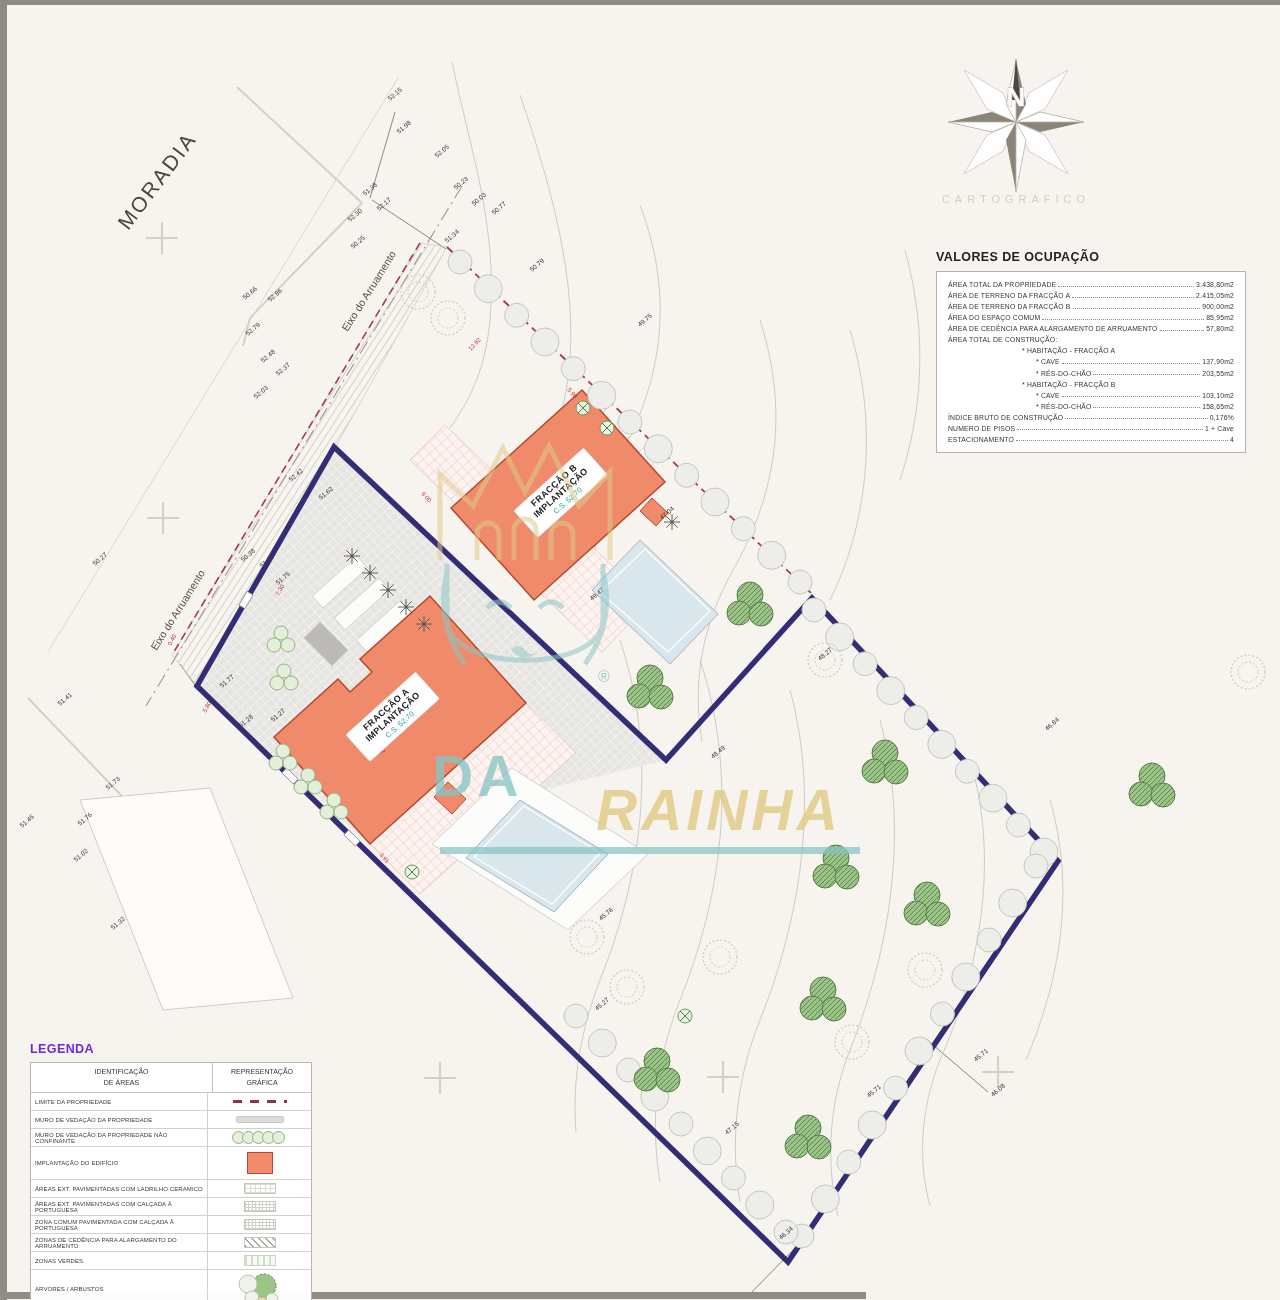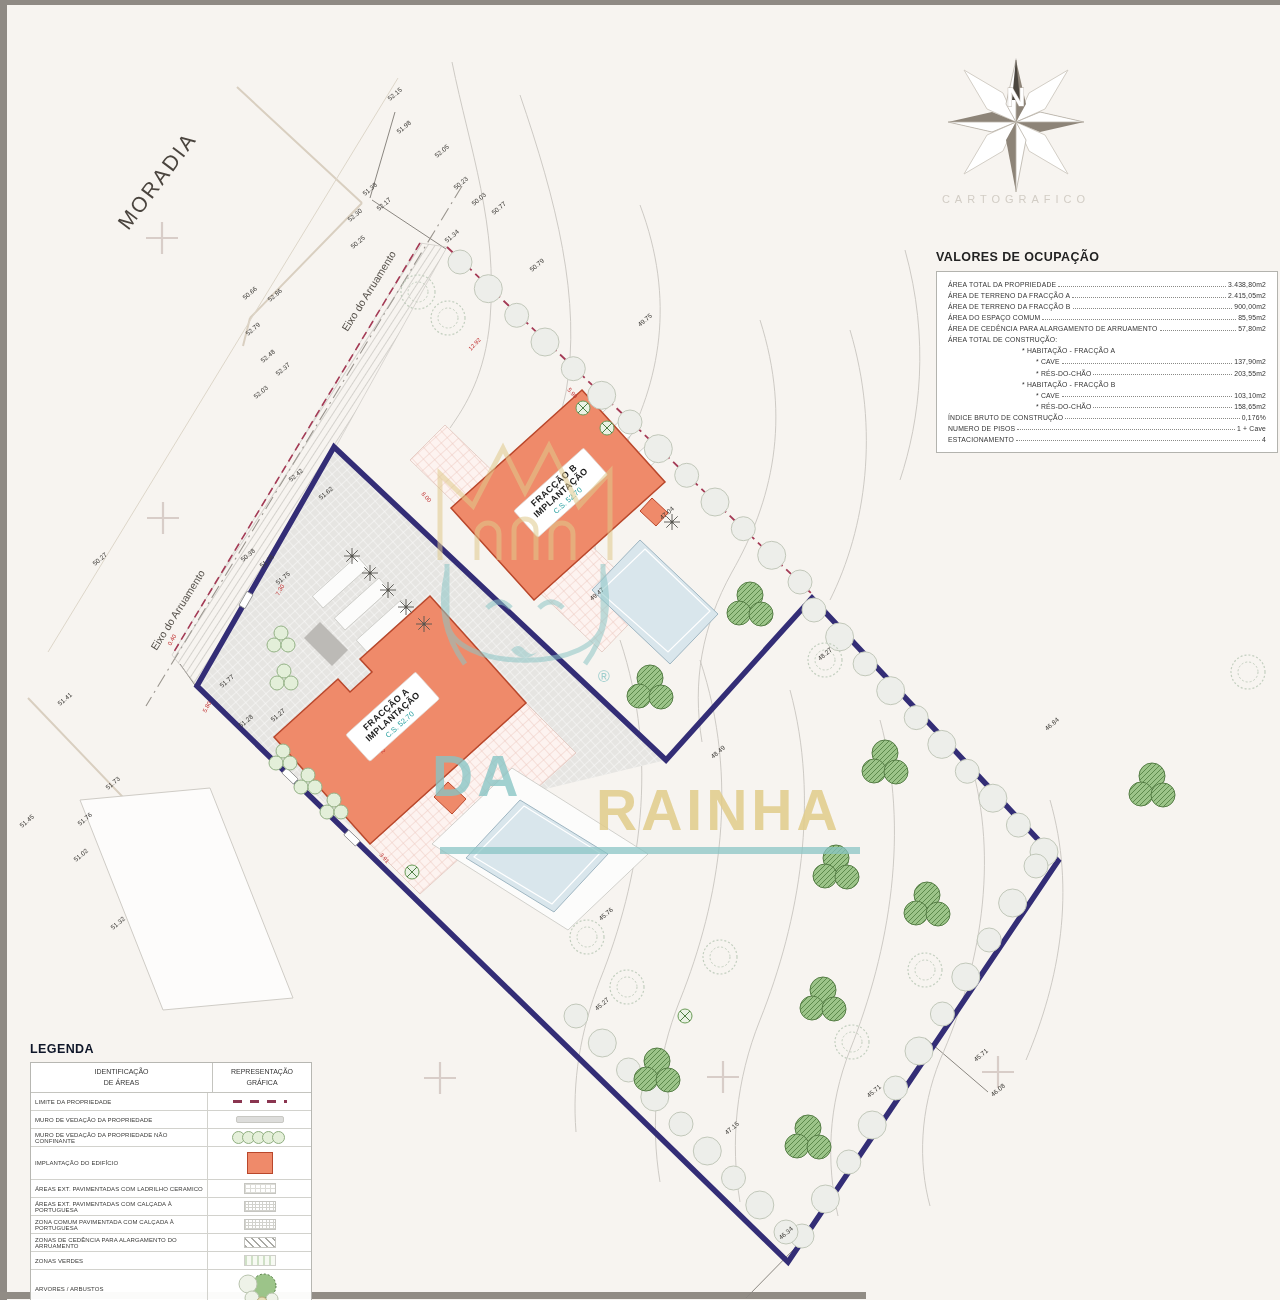--- a/index.html
+++ b/index.html
@@ -6,36 +6,36 @@
   .sheet{position:relative;width:1280px;height:1300px;background:#f7f4f0;overflow:hidden;
          font-family:"Liberation Sans",sans-serif;}
   svg text{font-family:"Liberation Sans",sans-serif;}
   .elev{font-size:6.5px;fill:#3c3a36;}
   .dimred{font-size:6px;fill:#c23434;}
 
   
   .wm{position:absolute;pointer-events:none;z-index:30;}
   .wm-word{font-weight:700;font-size:57px;letter-spacing:4px;line-height:1;}
   .teal{color:rgba(134,196,196,.78);}
-  .gold{color:rgba(224,203,138,.85);}
+  .gold{color:rgba(224,203,138,.85);font-style:italic;}
   .wm-bar{position:absolute;left:440px;top:847px;width:420px;height:7px;
           background:rgba(134,196,196,.72);z-index:30;}
 
   
-  .valores{position:absolute;left:936px;top:250px;width:342px;z-index:40;}
+  .valores{position:absolute;left:936px;top:250px;width:310px;z-index:40;}
   .valores h2{margin:0 0 7px 0;font-size:12.5px;font-weight:700;letter-spacing:.4px;color:#222;}
   .vbox{border:1px solid #b3b3ae;background:rgba(255,255,255,.94);padding:9px 11px;
         height:182px;box-sizing:border-box;display:flex;flex-direction:column;justify-content:space-between;}
   .vrow{display:flex;align-items:flex-end;font-size:6.8px;color:#333;letter-spacing:.2px;white-space:nowrap;}
   .vrow .lead{flex:1;border-bottom:1px dotted #8a8a86;margin:0 2px 1.5px 2px;min-width:10px;}
   .ind1{padding-left:74px;} .ind2{padding-left:88px;}
 
   
   .legend{position:absolute;left:30px;top:1042px;width:282px;z-index:40;}
-  .legend h2{margin:0 0 6px 0;font-size:12.5px;font-weight:700;letter-spacing:.4px;color:#0f172a;}
+  .legend h2{margin:0 0 6px 0;font-size:12.5px;font-weight:700;letter-spacing:.4px;color:#6d28d9;}
   .lbox{border:1px solid #b7b7b2;background:rgba(255,255,255,.96);}
   .lhead{display:flex;border-bottom:1px solid #c4c4bf;}
   .lhead .hc{font-size:7px;color:#333;text-align:center;padding:4px 2px;line-height:1.5;}
   .hc1{width:177px;border-right:1px solid #c4c4bf;}
   .hc2{flex:1;}
   .lrow{display:flex;border-bottom:1px solid #d2d2cd;min-height:17px;}
   .lrow:last-child{border-bottom:none;}
   .lrow .lab{width:177px;border-right:1px solid #d2d2cd;font-size:6px;color:#3a3a38;
              display:flex;align-items:center;padding:2px 4px;box-sizing:border-box;letter-spacing:.1px;}
   .lrow .sym{flex:1;display:flex;align-items:center;justify-content:center;padding:2px;}

